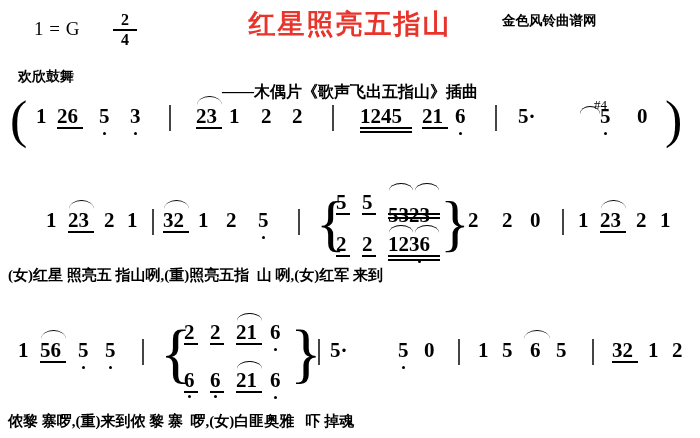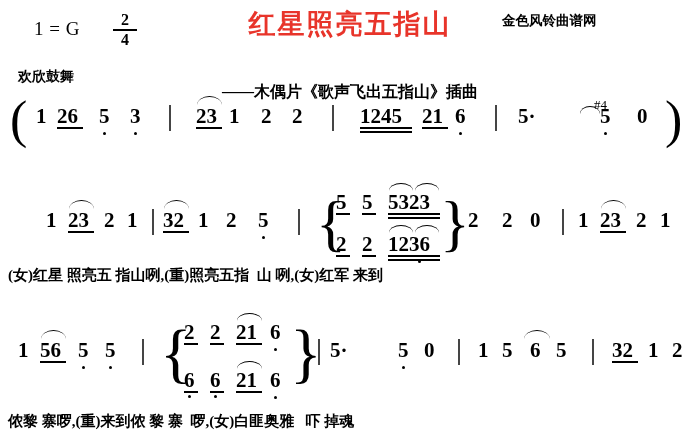--- a/index.html
+++ b/index.html
@@ -275,21 +275,21 @@
 
       <span class="bar" style="left:296px; top:18px;">|</span>
 
       <span class="brace-l" style="left:316px; top:6px; font-size:62px;">{</span>
 
       <span class="n" style="left:336px; top:6px;">5</span>
       <span class="n" style="left:362px; top:6px;">5</span>
       <span class="underline" style="left:336px; top:27px; width:14px;"></span>
       <span class="underline" style="left:362px; top:27px; width:14px;"></span>
 
-      <span class="n" style="left:388px; top:6px;">5323</span>
+      <span class="n" style="left:388px; top:19px;">5323</span>
       <span class="underline" style="left:388px; top:27px; width:52px;"></span>
       <span class="underline" style="left:388px; top:31px; width:52px;"></span>
       <span class="tie" style="left:389px; top:-3px; width:24px; height:7px;"></span>
       <span class="tie" style="left:415px; top:-3px; width:24px; height:7px;"></span>
 
       <span class="n" style="left:336px; top:48px;">2</span>
       <span class="n" style="left:362px; top:48px;">2</span>
       <span class="underline" style="left:336px; top:69px; width:14px;"></span>
       <span class="underline" style="left:362px; top:69px; width:14px;"></span>
 

